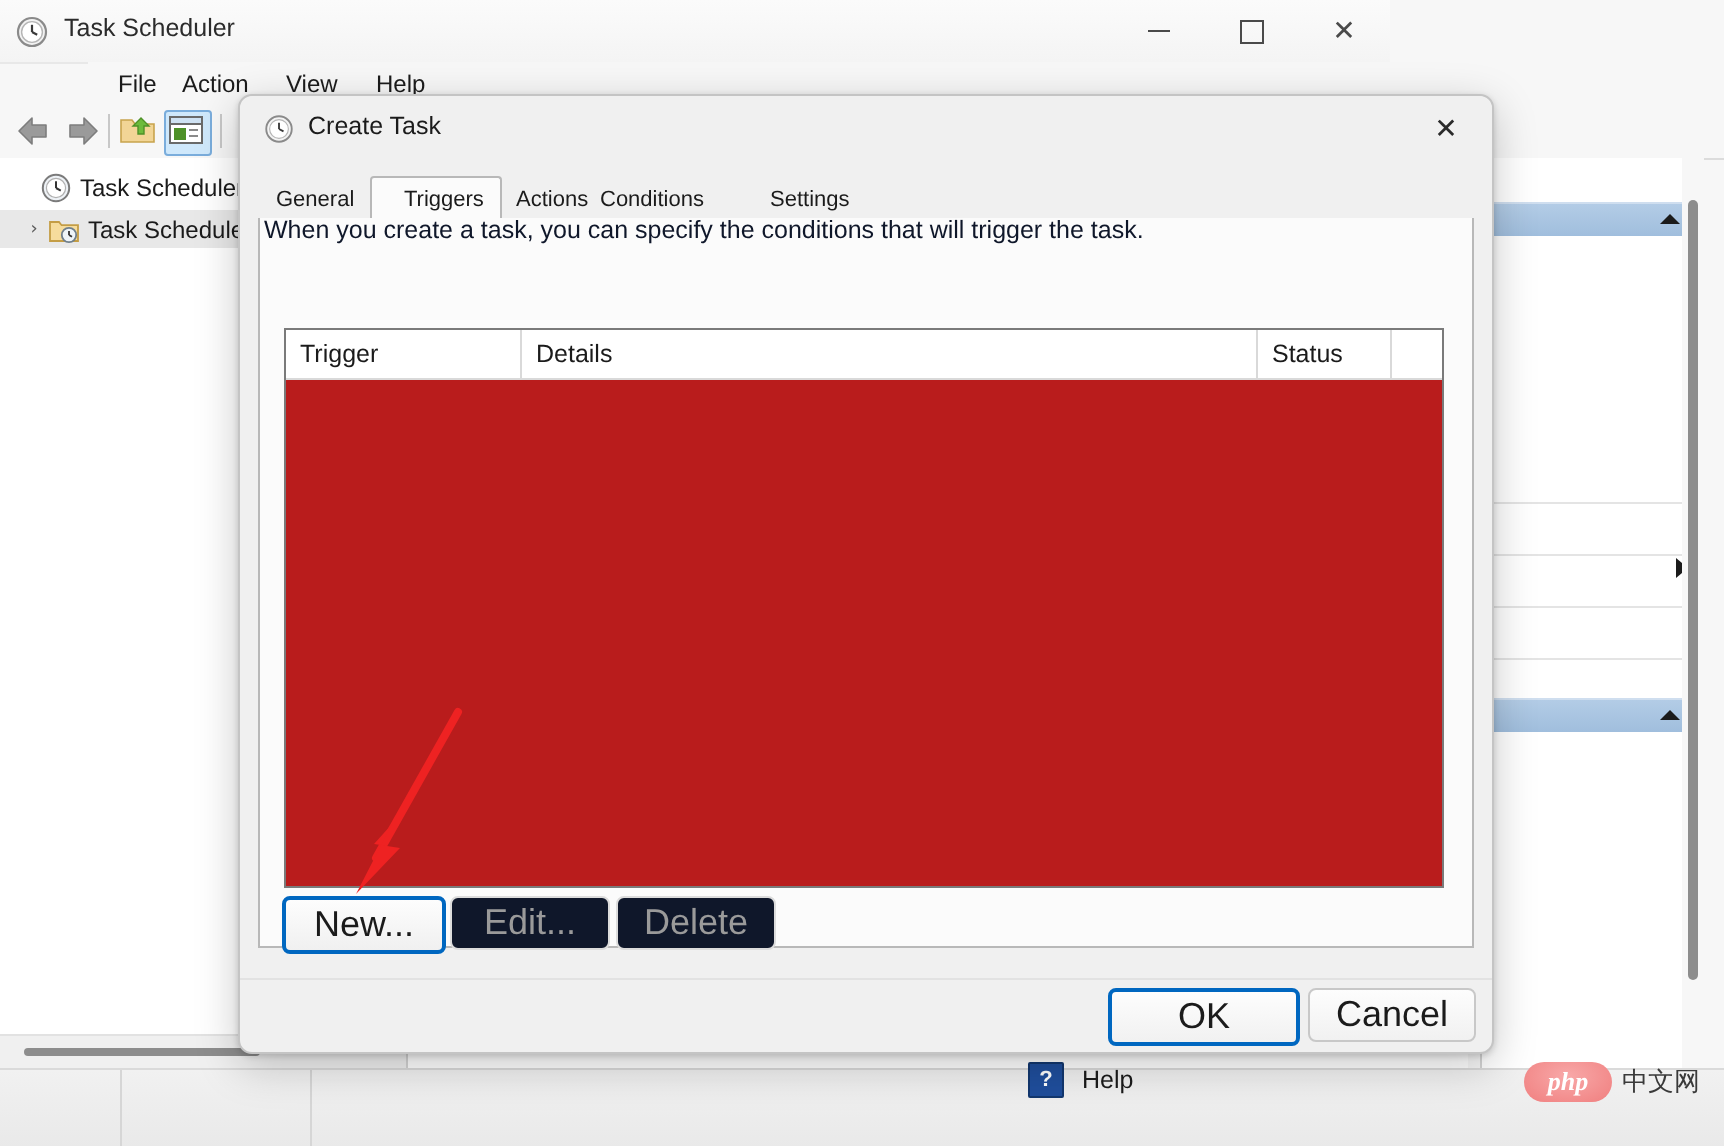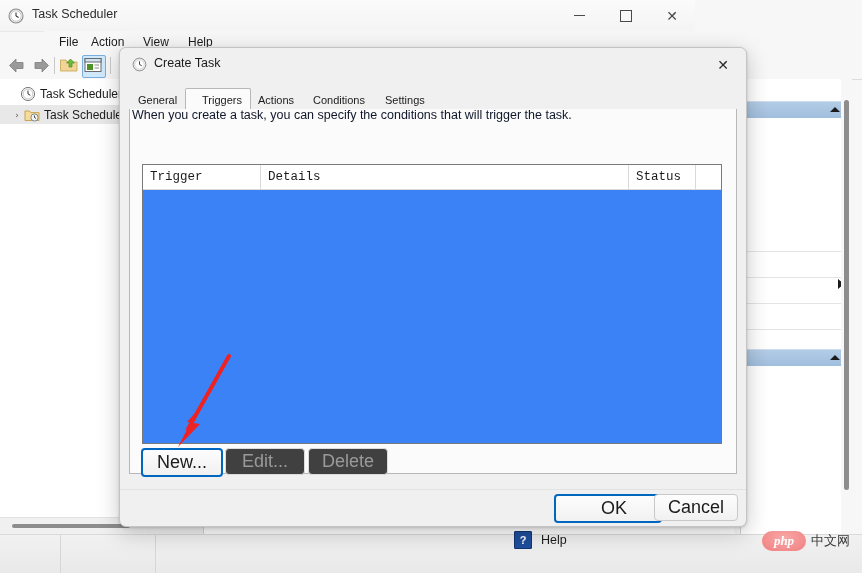--- a/index.html
+++ b/index.html
@@ -197,21 +197,21 @@
     position: absolute; left: 9px; top: 61px; width: 606px; height: 364px;
     background: #fbfbfb; border: 1px solid #b8b8b8; border-top: none;
   }
   .panel-desc {
     position: absolute; left: 12px; top: 60px; font-size: 12.5px; color: #0f172a;
   }
 
   
   .listview {
     position: absolute; left: 141px; top: 163px; width: 578px; height: 278px;
-    background: #3b82f6; border: 1px solid #7a7a7a; font-family: Liberation Mono, monospace;
+    background: #b91c1c; border: 1px solid #7a7a7a;
   }
   .lv-header {
     position: absolute; left: 0; top: 0; width: 578px; height: 24px;
     background: #ffffff; border-bottom: 1px solid #d9d9d9;
   }
   .lv-col {
     position: absolute; top: 0; height: 24px; line-height: 24px;
     font-size: 12.5px; color: #1b1b1b; padding-left: 7px;
     border-right: 1px solid #d9d9d9; box-sizing: border-box;
     white-space: nowrap; overflow: hidden;
@@ -221,22 +221,22 @@
   .btn {
     position: absolute; height: 25px;
     background: linear-gradient(#fdfdfd, #f1f1f1);
     border: 1px solid #c8c8c8; border-radius: 4px;
     font-size: 18px; color: #1b1b1b;
     display: flex; align-items: center; justify-content: center;
   }
   .btn.focused {
     border: 2px solid #0067c0; background: linear-gradient(#fdfdfd, #f0f0f0);
   }
-  .btn.disabled { color: #9a9a9a; background: #404040; border-color: #dcdcdc; }
-  .btn.default { border: 2px solid #0067c0; padding-left: 12px; }
+  .btn.disabled { color: #9a9a9a; background: #0f172a; border-color: #dcdcdc; }
+  .btn.default { border: 2px solid #0067c0; }
 
   .dlg-footer-sep {
     position: absolute; left: 0; top: 441px; width: 626px; height: 1px; background: #e2e2e2;
   }
 
   
   .annot { position: absolute; left: 0; top: 0; width: 862px; height: 573px; pointer-events: none; }
 
   
   .help-item {
@@ -396,21 +396,21 @@
       <div class="dlg-close">
         <span class="dlg-close-glyph">✕</span>
       </div>
     </div>
 
     <div class="tabline"></div>
     <div class="tabstrip">
       <div class="tab" style="left:0px">General</div>
       <div class="tab active" style="left:56px">Triggers</div>
       <div class="tab" style="left:120px">Actions</div>
-      <div class="tab" style="left:175px">Conditions</div>
+      <div class="tab" style="left:162px">Conditions</div>
       <div class="tab" style="left:247px">Settings</div>
     </div>
 
     <div class="tabpanel"></div>
 
     <div class="panel-desc">When you create a task, you can specify the conditions that will trigger the task.</div>
 
     <div class="listview" style="left:22px; top:116px; width:578px; height:278px;">
       <div class="lv-header">
         <div class="lv-col" style="left:0px;   width:118px;">Trigger</div>

